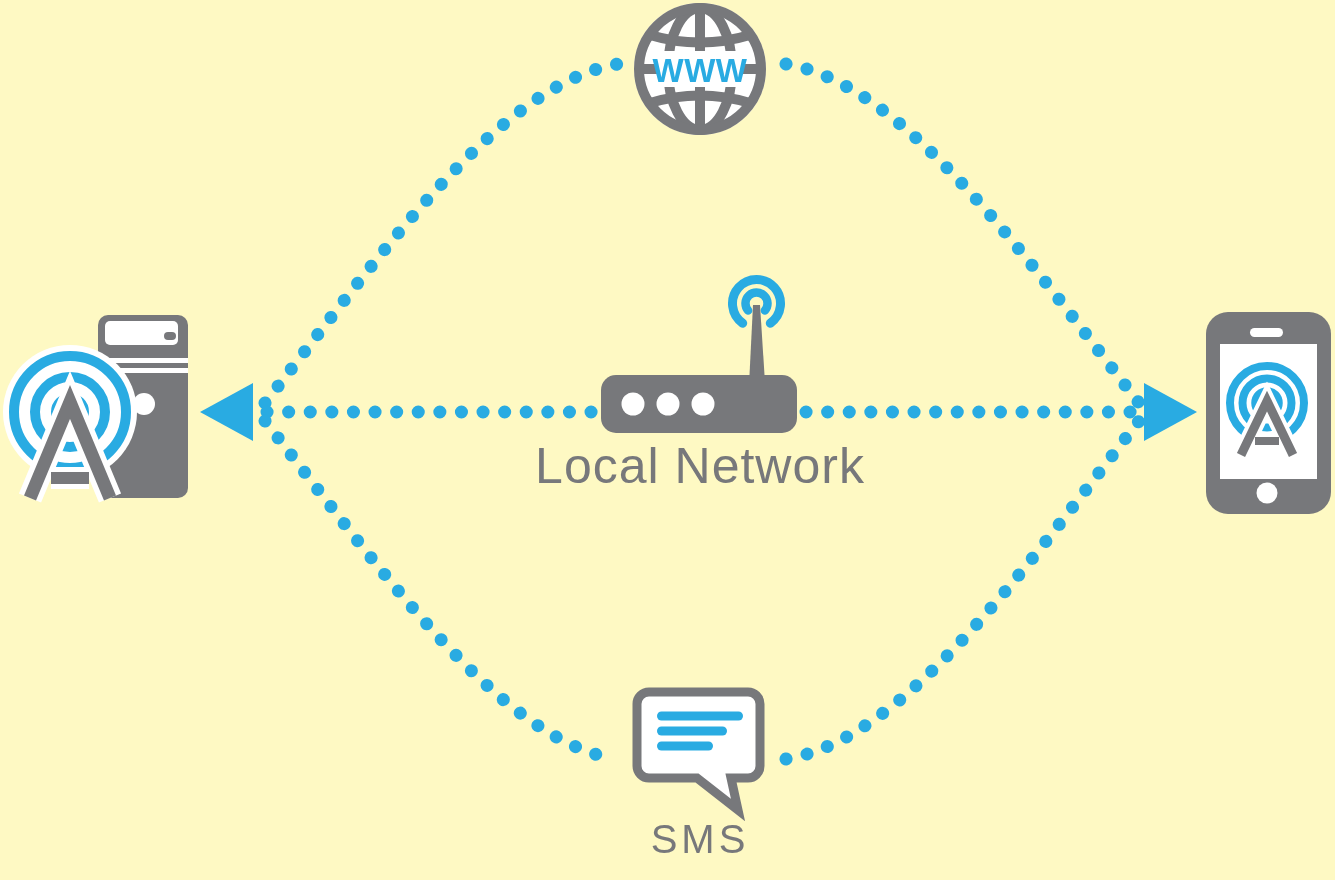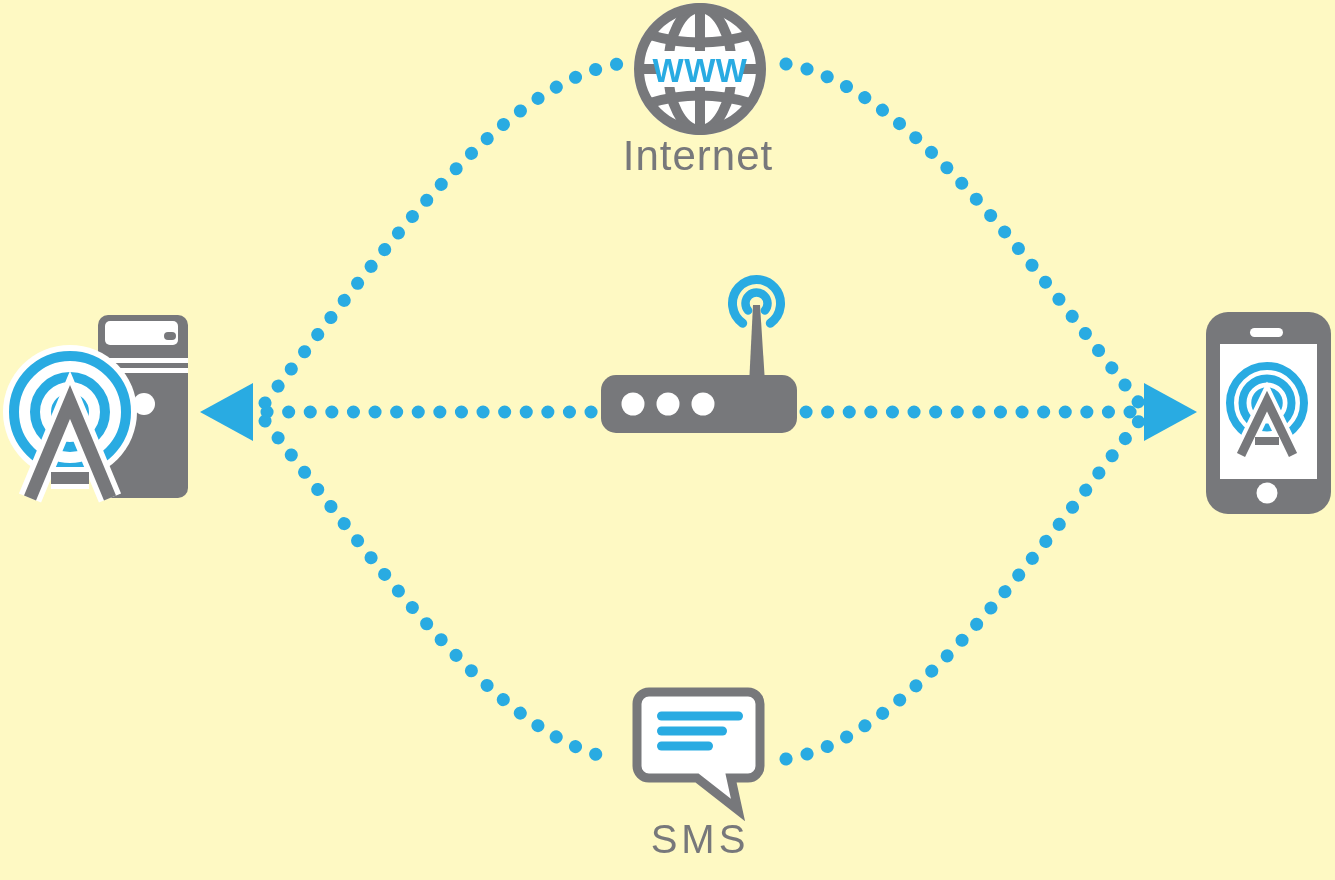--- a/index.html
+++ b/index.html
@@ -102,16 +102,16 @@
       <circle class="bstroke" cx="0" cy="0" r="37" stroke-width="8"></circle>
       <circle class="bstroke" cx="0" cy="0" r="24.5" stroke-width="8"></circle>
       <circle class="bstroke" cx="0" cy="0" r="12" stroke-width="7.5"></circle>
       <path d="M -26 52 L 0 -2 L 26 52" fill="none" stroke="#ffffff" stroke-width="17"></path>
       <path d="M -12 38 L 12 38" fill="none" stroke="#ffffff" stroke-width="15"></path>
       <path d="M -26 52 L 0 -2 L 26 52" class="gstroke" stroke-width="9"></path>
       <path d="M -12 38 L 12 38" class="gstroke" stroke-width="8"></path>
     </g>
   </svg>
 
-  <div class="label label-internet">Internet</div>
+  <div class="label label-local">Local Network</div>
   <div class="label label-sms">SMS</div>
 
 </div>
 
 </body></html>

